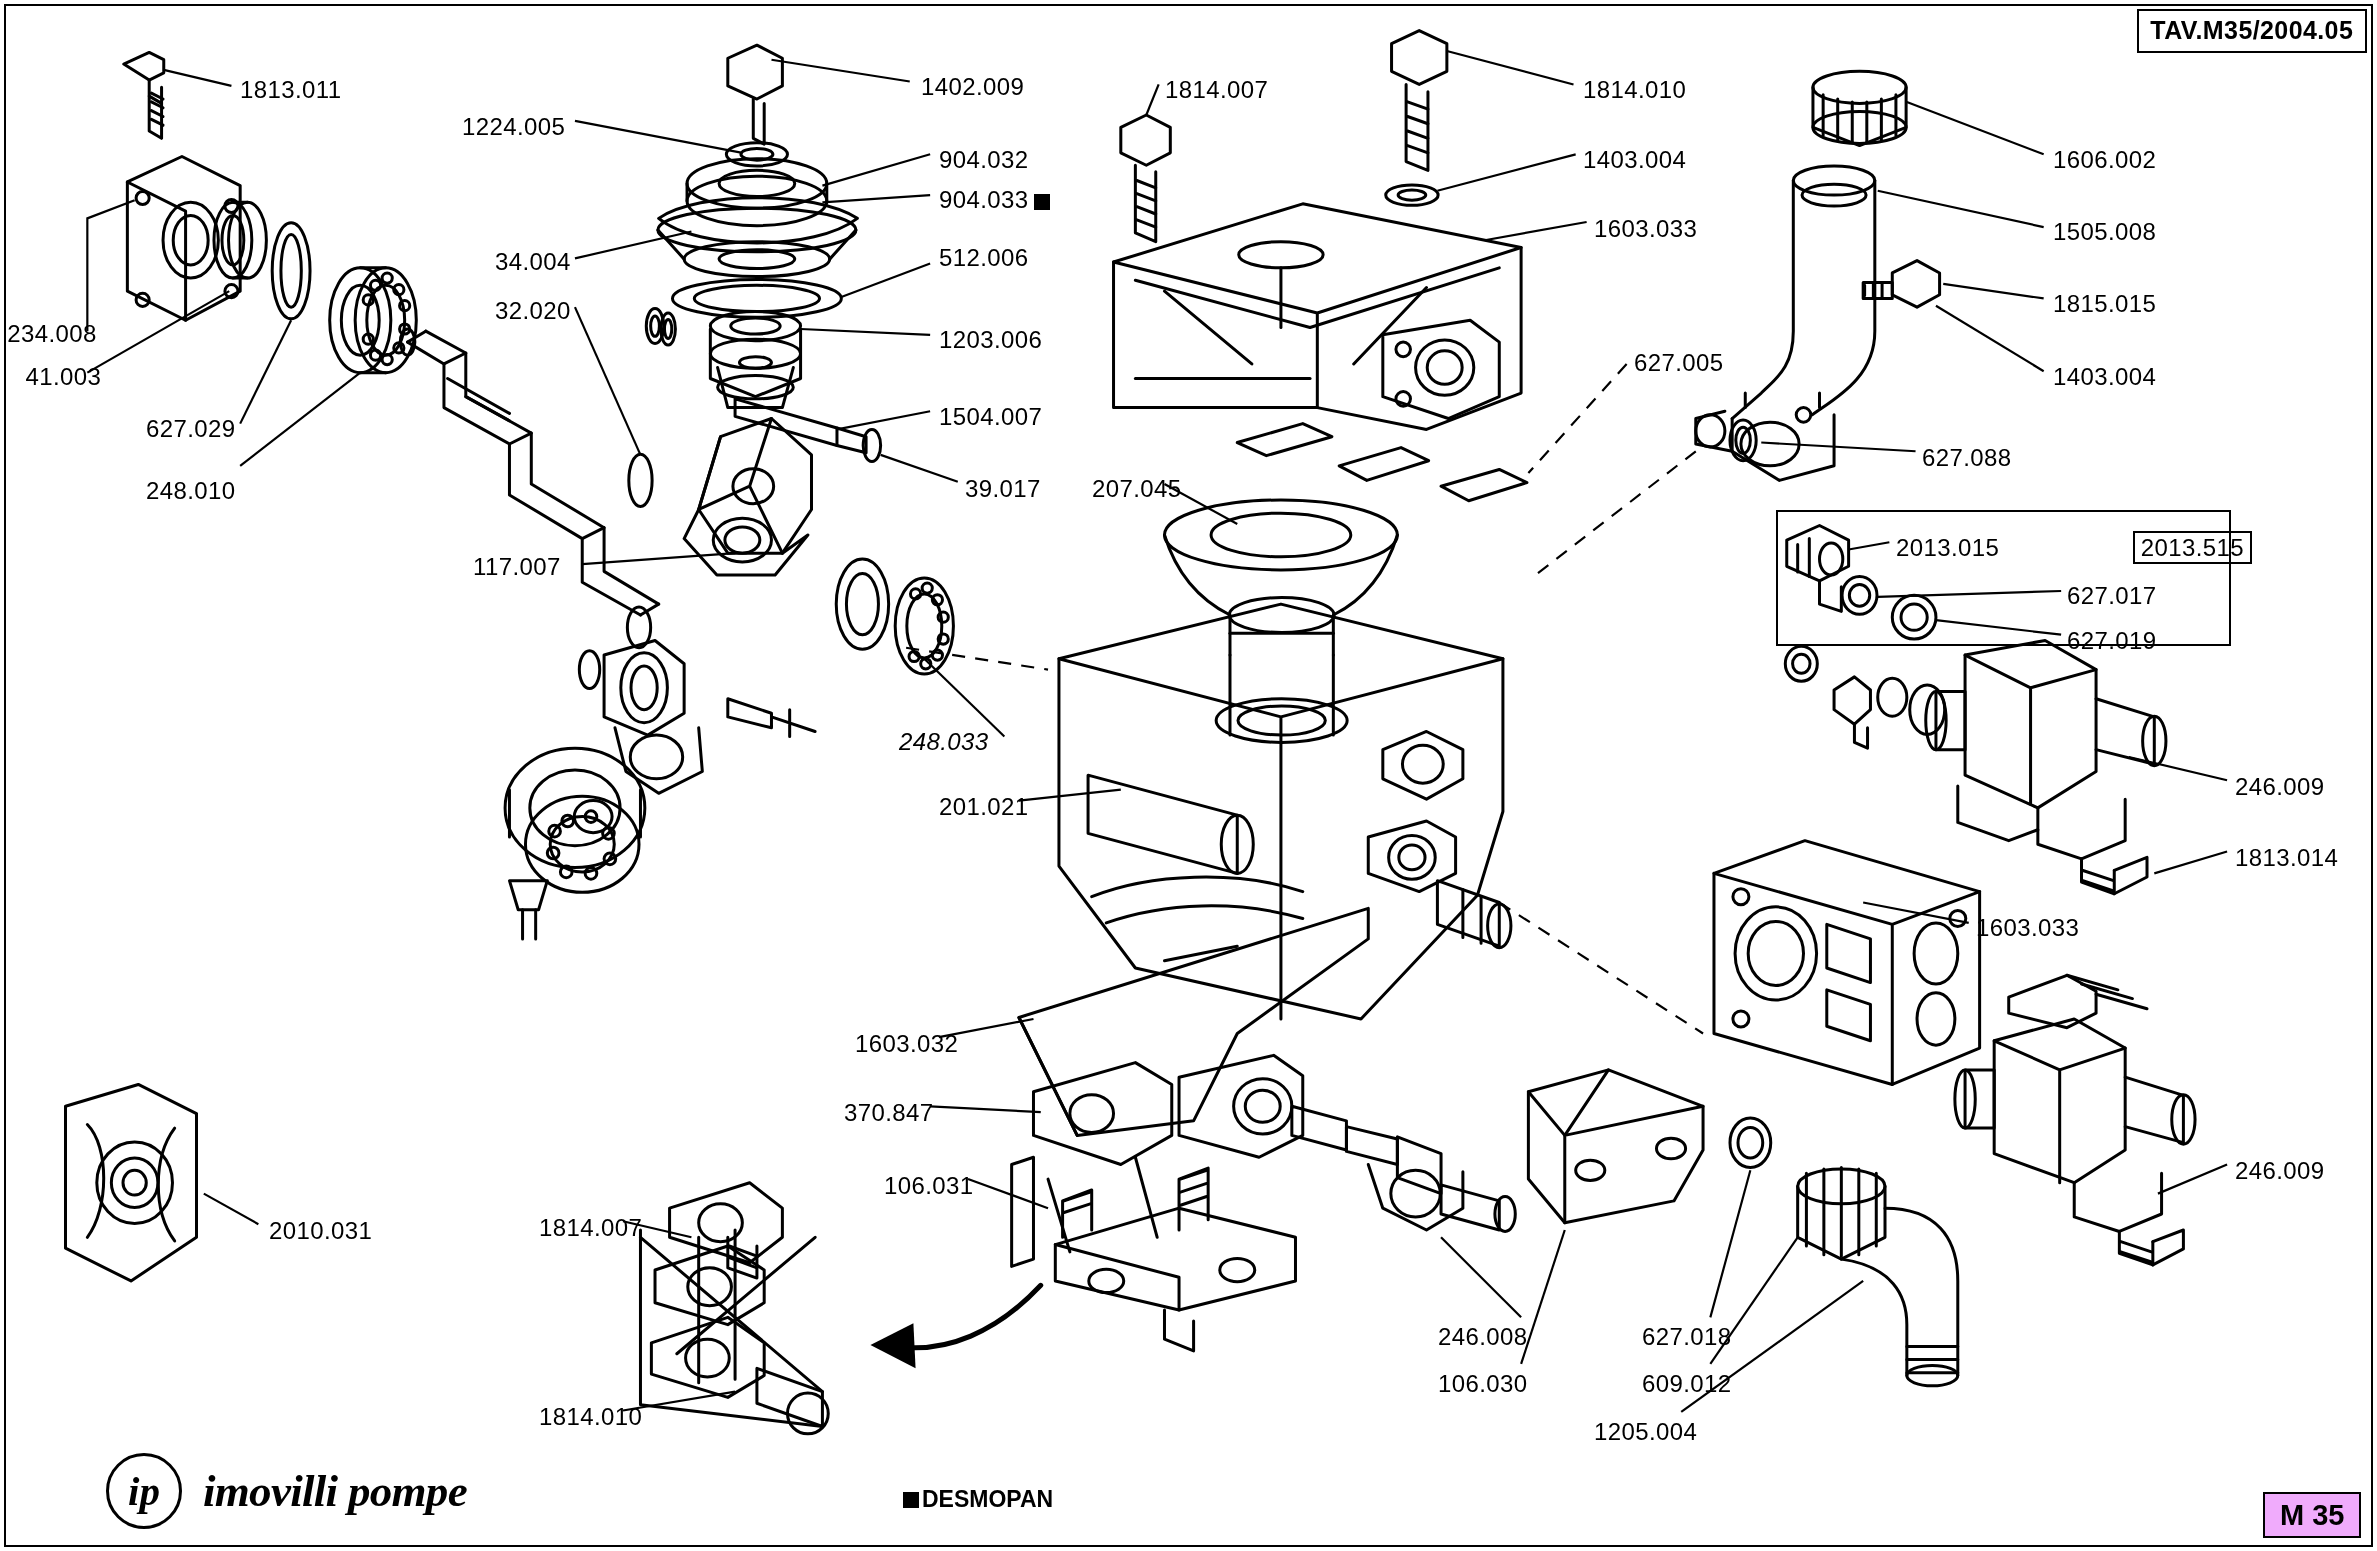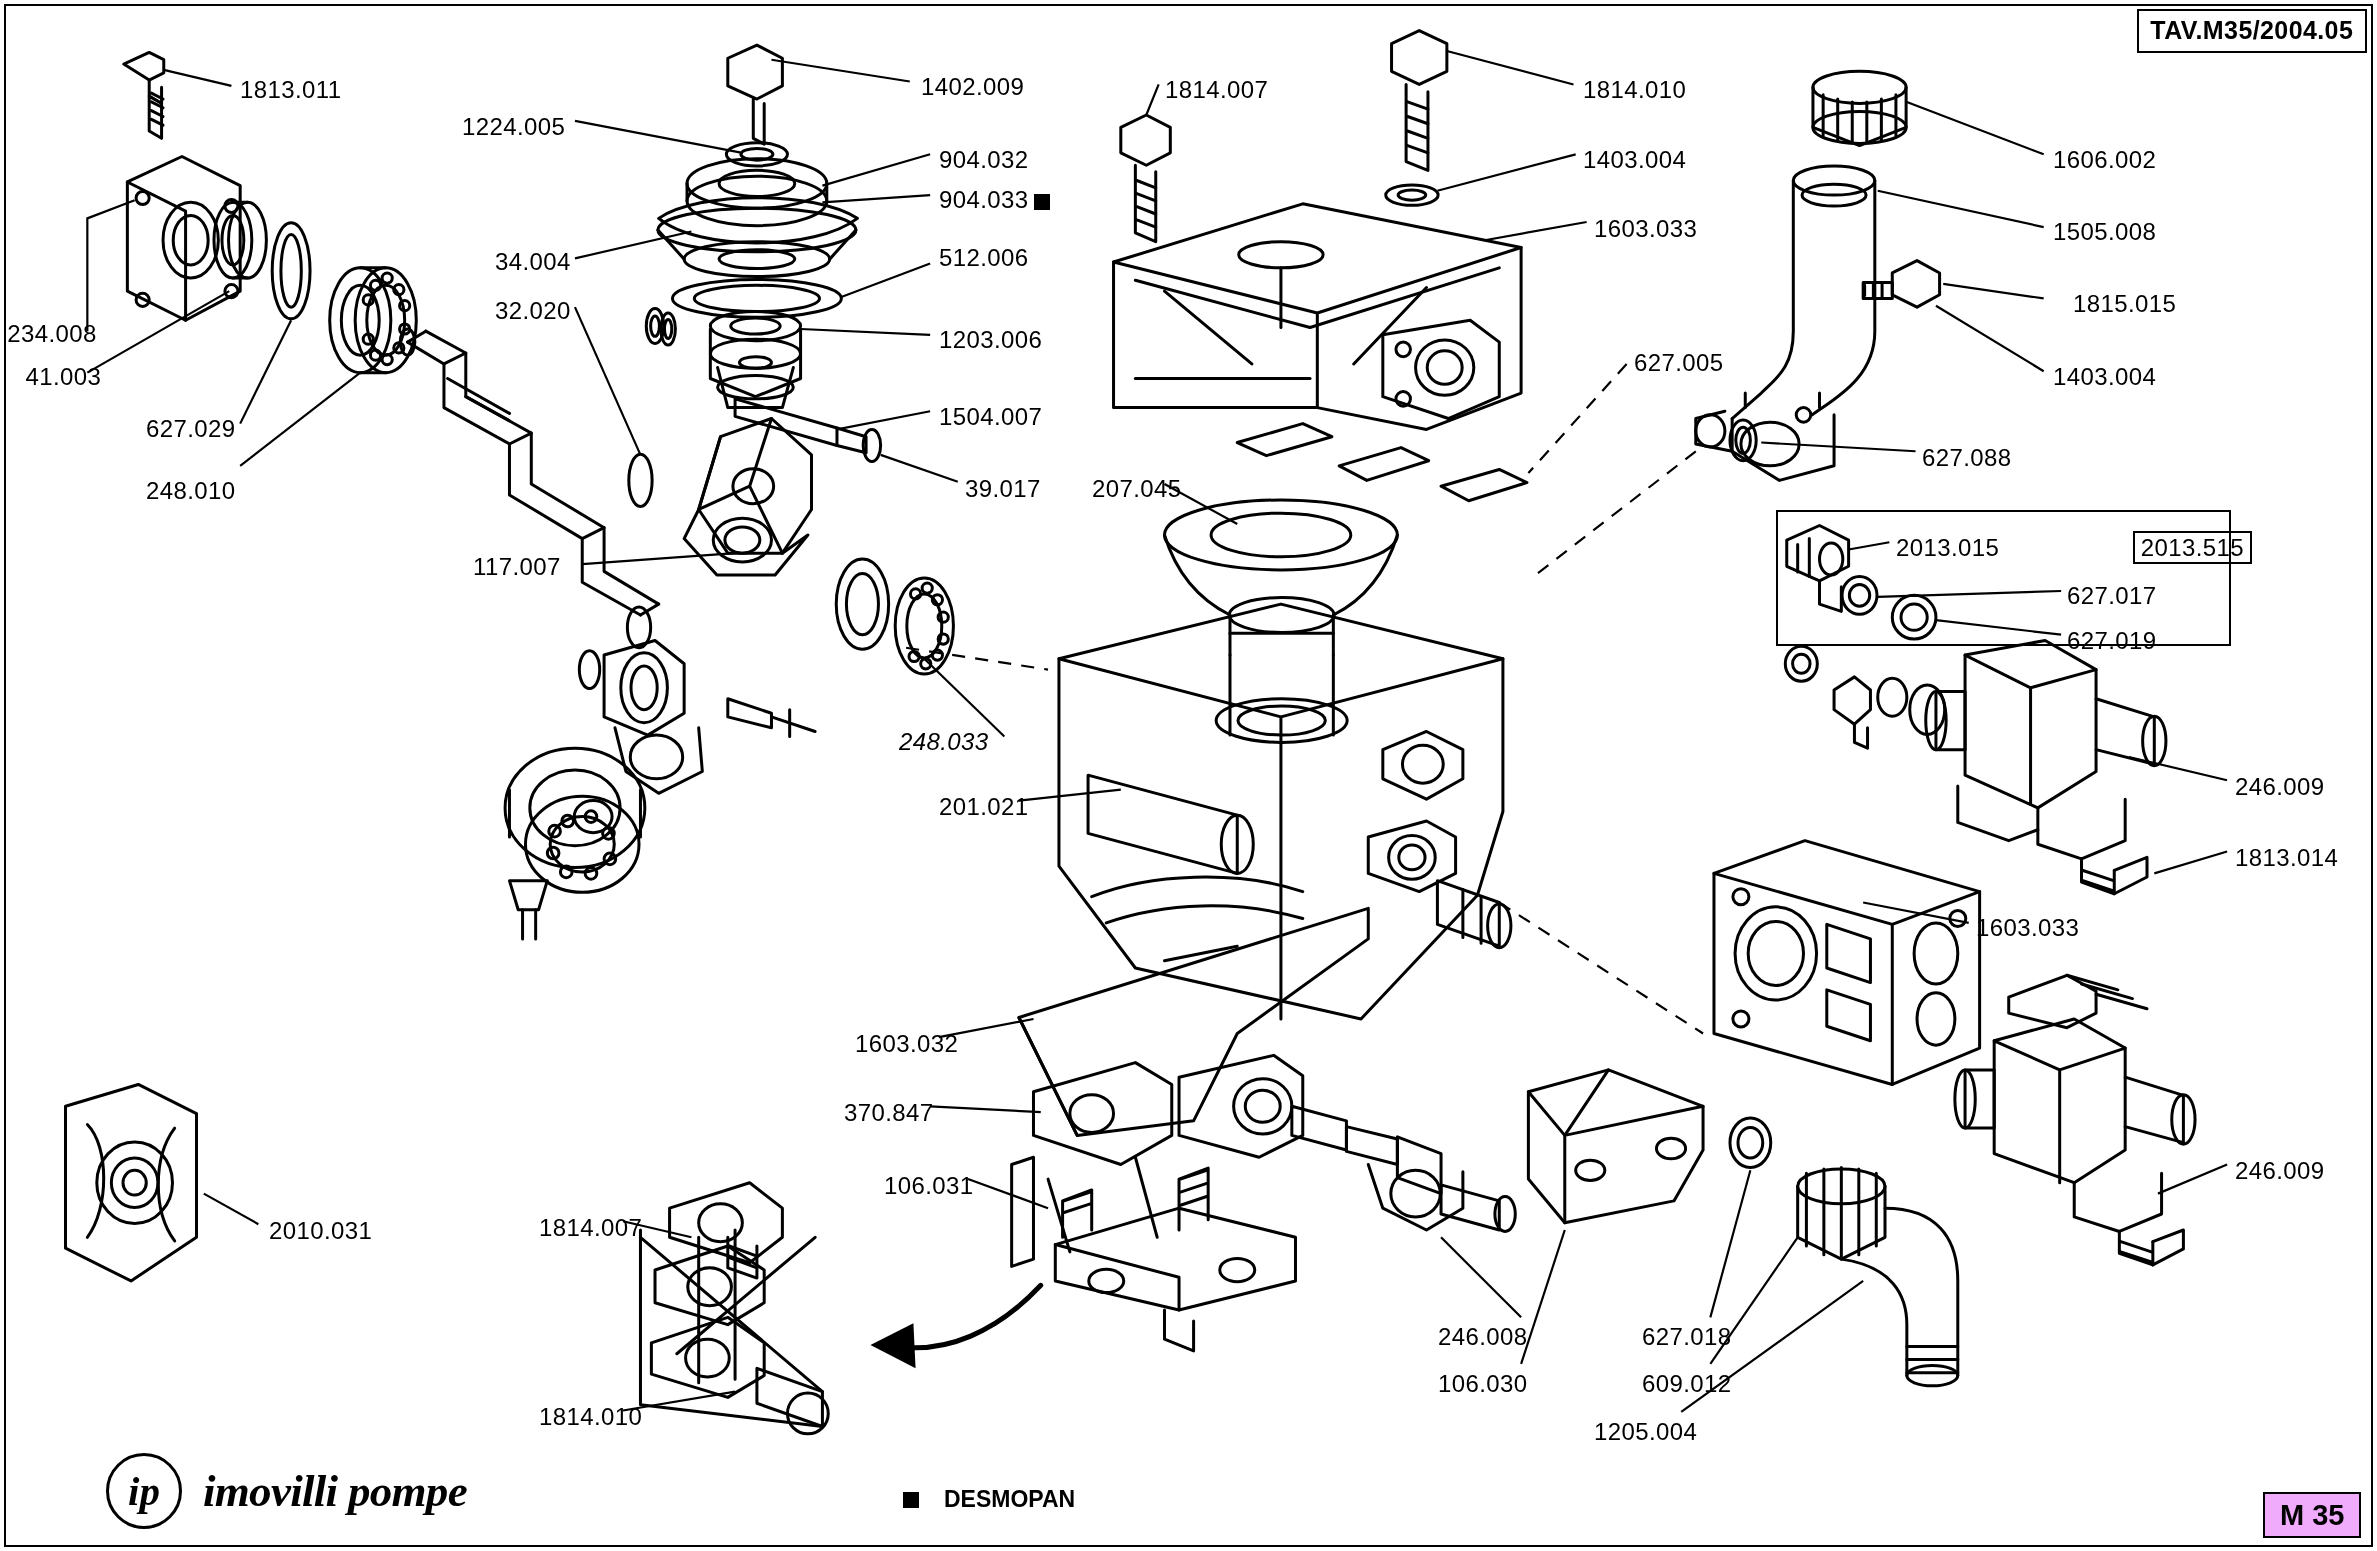--- a/index.html
+++ b/index.html
@@ -66,21 +66,21 @@
     font-weight:bold;
     font-style:italic;
     font-size:45px;
     letter-spacing:-0.7px;
   }
   .legend{
     position:absolute;
     left:903px;bottom:38px;
     display:flex;
     align-items:center;
-    gap:25px;
+    gap:3px;
     font-size:23px;
     font-weight:bold;
   }
   .sq{
     width:16px;height:16px;background:#000;display:inline-block;
   }
   
   .lbl{
     position:absolute;
     font-size:24px;
@@ -581,21 +581,21 @@
       <div class="lbl" style="left: 1165px; top: 76px;"><span>1814.007</span></div>
       <div class="lbl" style="left: 1583px; top: 76px;"><span>1814.010</span></div>
       <div class="lbl" style="left: 1583px; top: 146px;"><span>1403.004</span></div>
       <div class="lbl" style="left: 2053px; top: 146px;"><span>1606.002</span></div>
       <div class="lbl" style="left: 939px; top: 146px;"><span>904.032</span></div>
       <div class="lbl" style="left: 939px; top: 186px;"><span>904.033</span><span class="sq"></span></div>
       <div class="lbl" style="left: 1594px; top: 215px;"><span>1603.033</span></div>
       <div class="lbl" style="left: 2053px; top: 218px;"><span>1505.008</span></div>
       <div class="lbl" style="left: 495px; top: 248px;"><span>34.004</span></div>
       <div class="lbl" style="left: 939px; top: 244px;"><span>512.006</span></div>
-      <div class="lbl" style="left: 2053px; top: 290px; margin-left: 20px;"><span>1815.015</span></div>
+      <div class="lbl" style="left: 2053px; top: 290px;"><span>1815.015</span></div>
       <div class="lbl" style="left: 495px; top: 297px;"><span>32.020</span></div>
       <div class="lbl" style="left: 939px; top: 326px;"><span>1203.006</span></div>
       <div class="lbl" style="left: 2053px; top: 363px;"><span>1403.004</span></div>
       <div class="lbl" style="left: 7.3px; top: 320px;"><span>234.008</span></div>
       <div class="lbl" style="left: 25.5px; top: 363px;"><span>41.003</span></div>
       <div class="lbl" style="left: 1634px; top: 349px;"><span>627.005</span></div>
       <div class="lbl" style="left: 939px; top: 403px;"><span>1504.007</span></div>
       <div class="lbl" style="left: 146px; top: 415px;"><span>627.029</span></div>
       <div class="lbl" style="left: 1922px; top: 444px;"><span>627.088</span></div>
       <div class="lbl" style="left: 146px; top: 477px;"><span>248.010</span></div>

